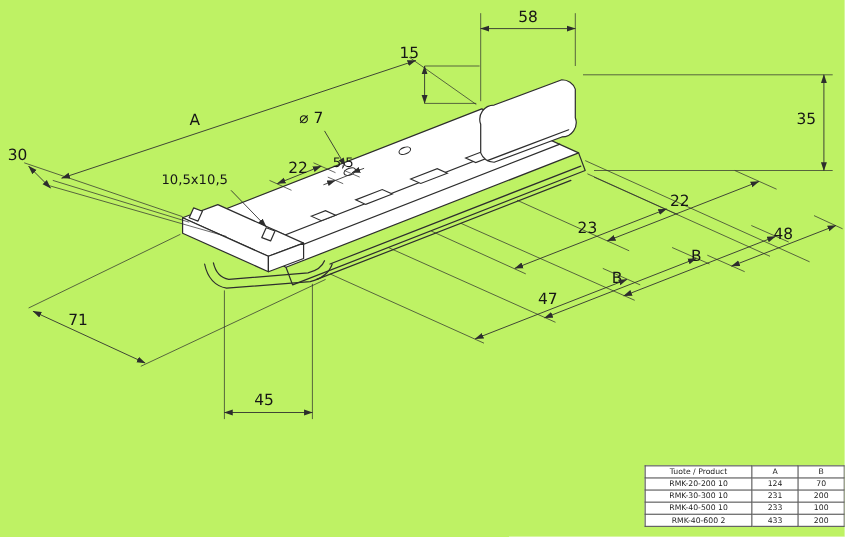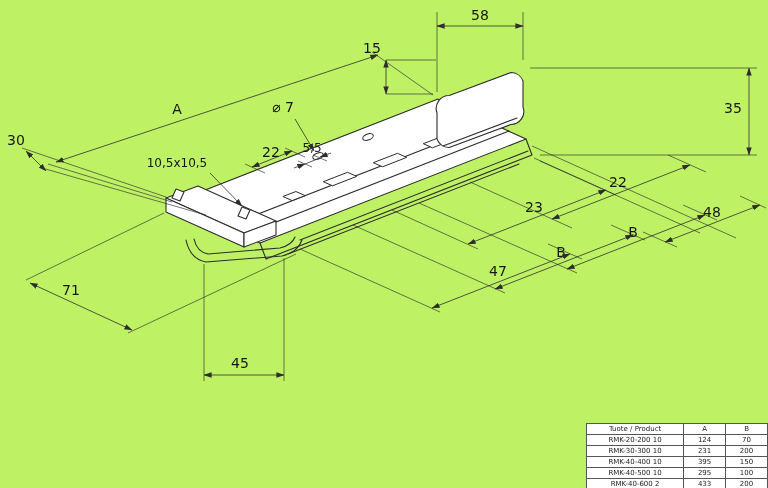--- a/index.html
+++ b/index.html
@@ -197,27 +197,22 @@
           <td class="col-product">RMK-20-200 10</td>
           <td class="col-a">124</td>
           <td class="col-b">70</td>
         </tr>
         <tr>
           <td class="col-product">RMK-30-300 10</td>
           <td class="col-a">231</td>
           <td class="col-b">200</td>
         </tr>
         <tr>
-          <td class="col-product">RMK-40-400 10</td>
-          <td class="col-a">395</td>
-          <td class="col-b">150</td>
-        </tr>
-        <tr>
           <td class="col-product">RMK-40-500 10</td>
-          <td class="col-a">295</td>
+          <td class="col-a">233</td>
           <td class="col-b">100</td>
         </tr>
         <tr>
           <td class="col-product">RMK-40-600 2</td>
           <td class="col-a">433</td>
           <td class="col-b">200</td>
         </tr>
       </tbody>
   </table>
 

